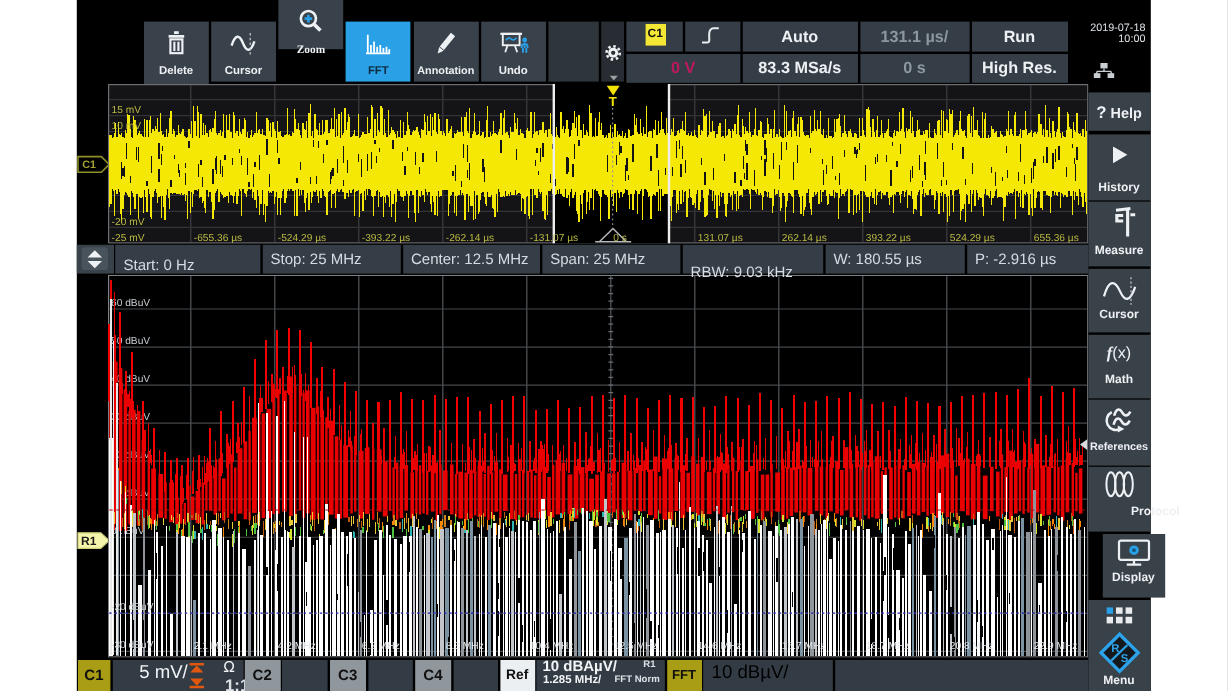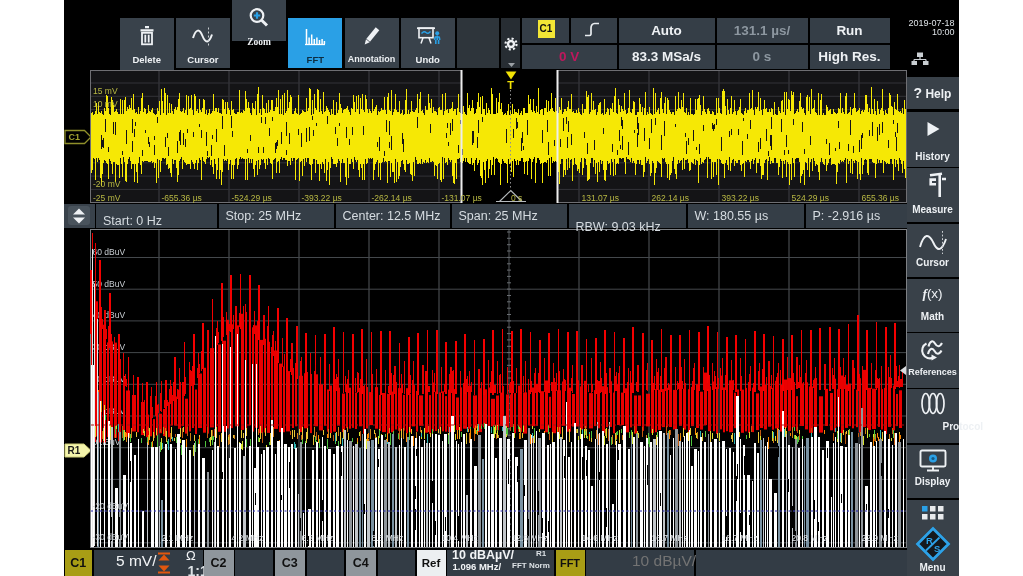--- a/index.html
+++ b/index.html
@@ -712,21 +712,21 @@
     <div class="slab" style="top:33.5px;font-size:9px;">References</div>
   </div>
   <div class="sbtn" style="top:389px;height:54px;">
     <svg class="abs" style="left:13px;top:3px" width="26" height="23" viewBox="0 0 26 23">
       <ellipse cx="5.8" cy="11.5" rx="3.8" ry="10" stroke="#eef1f4" stroke-width="1.7" fill="none"></ellipse>
       <ellipse cx="13" cy="11.5" rx="3.8" ry="10" stroke="#eef1f4" stroke-width="1.7" fill="none"></ellipse>
       <ellipse cx="20.2" cy="11.5" rx="3.8" ry="10" stroke="#eef1f4" stroke-width="1.7" fill="none"></ellipse>
     </svg>
     <div class="slab" style="top:32px;margin-left:36px;">Protocol</div>
   </div>
-  <div class="sbtn" style="top:444.5px;height:53.5px;">
+  <div class="sbtn" style="top:444.5px;height:53.5px;margin-left:12px;">
     <svg class="abs" style="left:12px;top:4px" width="28" height="26" viewBox="0 0 28 26">
       <rect x="1.5" y="1.5" width="25" height="16" rx="1.5" stroke="#eef1f4" stroke-width="1.9" fill="none"></rect>
       <circle cx="14" cy="9.5" r="4" fill="#2aa0e6"></circle>
       <circle cx="14" cy="9.5" r="1.6" fill="#145a86"></circle>
       <path d="M14,17.5V21 M8,21.5H20" stroke="#eef1f4" stroke-width="1.9" fill="none"></path>
     </svg>
     <div class="slab" style="top:31px;">Display</div>
   </div>
   <div class="sbtn" style="top:499.5px;height:76.5px;">
     <svg class="abs" style="left:15px;top:6px" width="22" height="14" viewBox="0 0 22 14">
@@ -760,21 +760,21 @@
   <div class="abs" style="left:187.5px;top:562.5px;color:#dde2e6;font-size:14px;font-weight:bold;">1:1</div>
   <div class="badge" style="left:203.5px;top:549.5px;width:30px;height:26.5px;background:#8f969c;line-height:26.5px;">C2</div>
   <div class="cell" style="left:235px;top:549.5px;width:38px;height:26.5px;background:#333c45;"></div>
   <div class="badge" style="left:274.5px;top:549.5px;width:30.5px;height:26.5px;background:#8f969c;line-height:26.5px;">C3</div>
   <div class="cell" style="left:306.5px;top:549.5px;width:37.5px;height:26.5px;background:#333c45;"></div>
   <div class="badge" style="left:345.5px;top:549.5px;width:30.5px;height:26.5px;background:#8f969c;line-height:26.5px;">C4</div>
   <div class="cell" style="left:377.5px;top:549.5px;width:37.5px;height:26.5px;background:#333c45;"></div>
   <div class="badge" style="left:416.5px;top:549.5px;width:29px;height:26.5px;background:#eceff1;line-height:26.5px;font-size:11.5px;">Ref</div>
   <div class="cell" style="left:447px;top:549.5px;width:106.5px;height:26.5px;background:#333c45;"></div>
   <div class="abs" style="left:452px;top:547.5px;color:#f2f4f6;font-size:12.5px;font-weight:bold;white-space:nowrap;">10 dBAµV/</div>
-  <div class="abs" style="left:452.5px;top:561px;color:#f2f4f6;font-size:9.5px;font-weight:bold;white-space:nowrap;">1.096 MHz/</div>
+  <div class="abs" style="left:452.5px;top:561px;color:#f2f4f6;font-size:9.5px;font-weight:bold;white-space:nowrap;">1.285 MHz/</div>
   <div class="abs" style="left:536px;top:549px;color:#dde2e6;font-size:8px;font-weight:bold;">R1</div>
   <div class="abs" style="left:512px;top:560.5px;color:#dde2e6;font-size:8px;font-weight:bold;white-space:nowrap;">FFT Norm</div>
   <div class="badge" style="left:555.5px;top:549.5px;width:29px;height:26.5px;background:#a89d15;line-height:26.5px;font-size:11px;">FFT</div>
   <div class="cell" style="left:586px;top:549.5px;width:108px;height:26.5px;background:#333c45;"></div>
-  <div class="abs" style="left:593px;top:552px;color:#737373;font-size:15.5px;white-space:nowrap;margin-left:39px;">10 dBµV/</div>
+  <div class="abs" style="left:593px;top:552px;color:#000000;font-size:15.5px;white-space:nowrap;">10 dBµV/</div>
   <div class="cell" style="left:695.5px;top:549.5px;width:211px;height:26.5px;background:#333c45;"></div>
 
 </div>
 
 </body></html>

